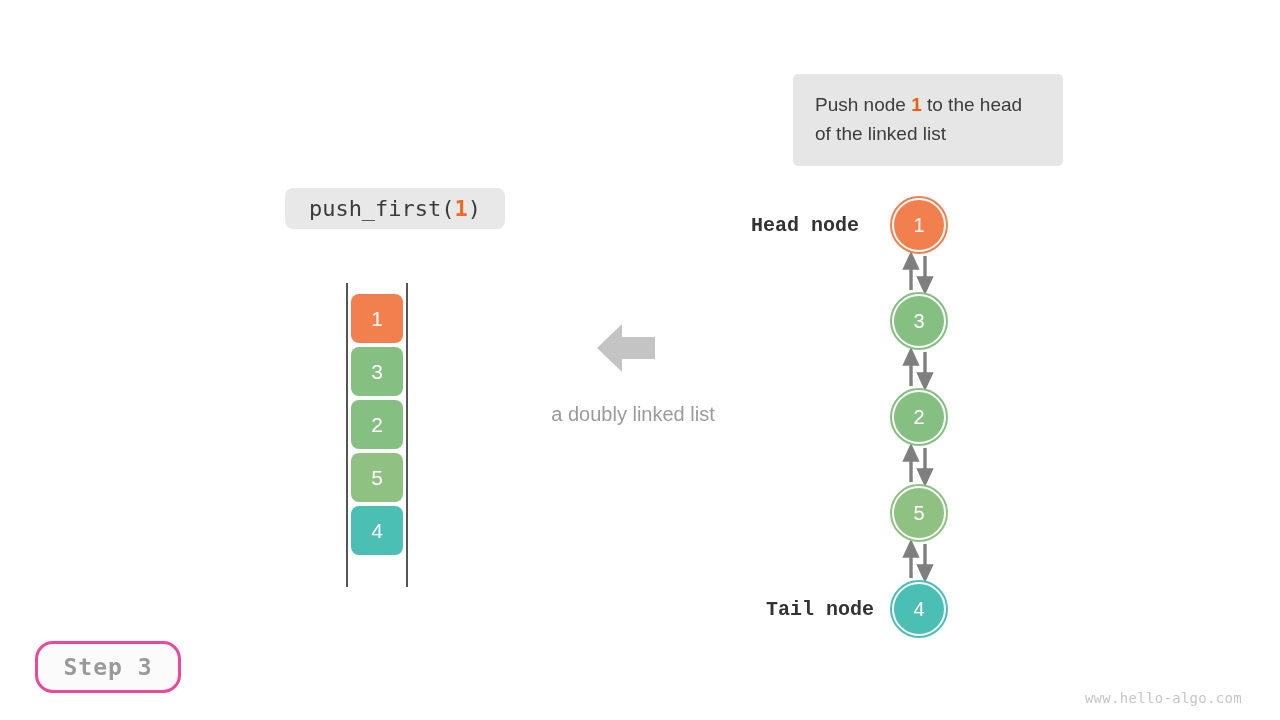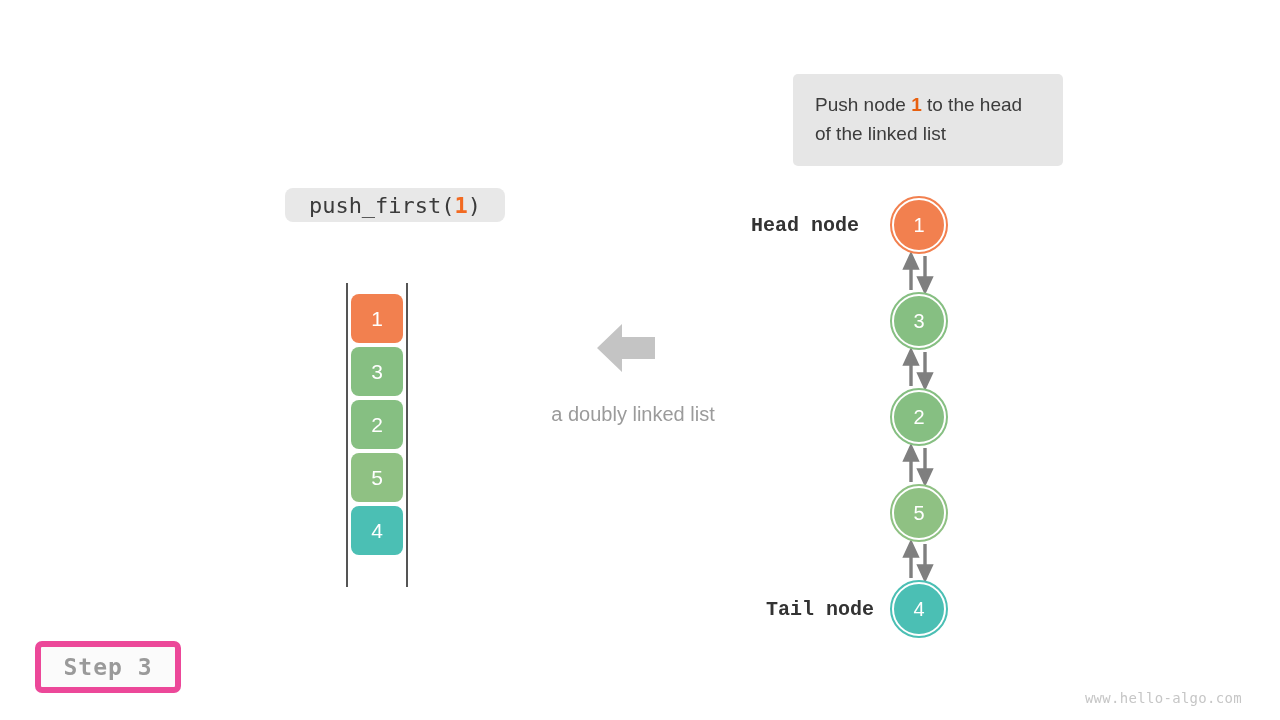--- a/index.html
+++ b/index.html
@@ -35,21 +35,21 @@
     color: #e8600f;
     font-weight: bold;
   }
 
   
   .op-label {
     position: absolute;
     left: 285px;
     top: 188px;
     width: 220px;
-    height: 34px;
+    height: 41px;
     box-sizing: border-box;
     background: #e8e8e8;
     border-radius: 8px;
     display: flex;
     align-items: center;
     justify-content: center;
     font-family: "DejaVu Sans Mono", "Liberation Mono", monospace;
     font-size: 22px;
     color: #3b3b3b;
     letter-spacing: 0px;
@@ -166,22 +166,22 @@
   }
 
   
   .step-badge {
     position: absolute;
     left: 35px;
     top: 641px;
     width: 146px;
     height: 52px;
     box-sizing: border-box;
-    border: 6px solid #ec4899;
-    border-radius: 7px;
+    border: 3px solid #ec4899;
+    border-radius: 18px;
     background: #fbfbfb;
     display: flex;
     align-items: center;
     justify-content: center;
     color: #9a9a9a;
     font-family: "DejaVu Sans Mono", "Liberation Mono", monospace;
     font-size: 23px;
     font-weight: bold;
     letter-spacing: 1px;
   }

